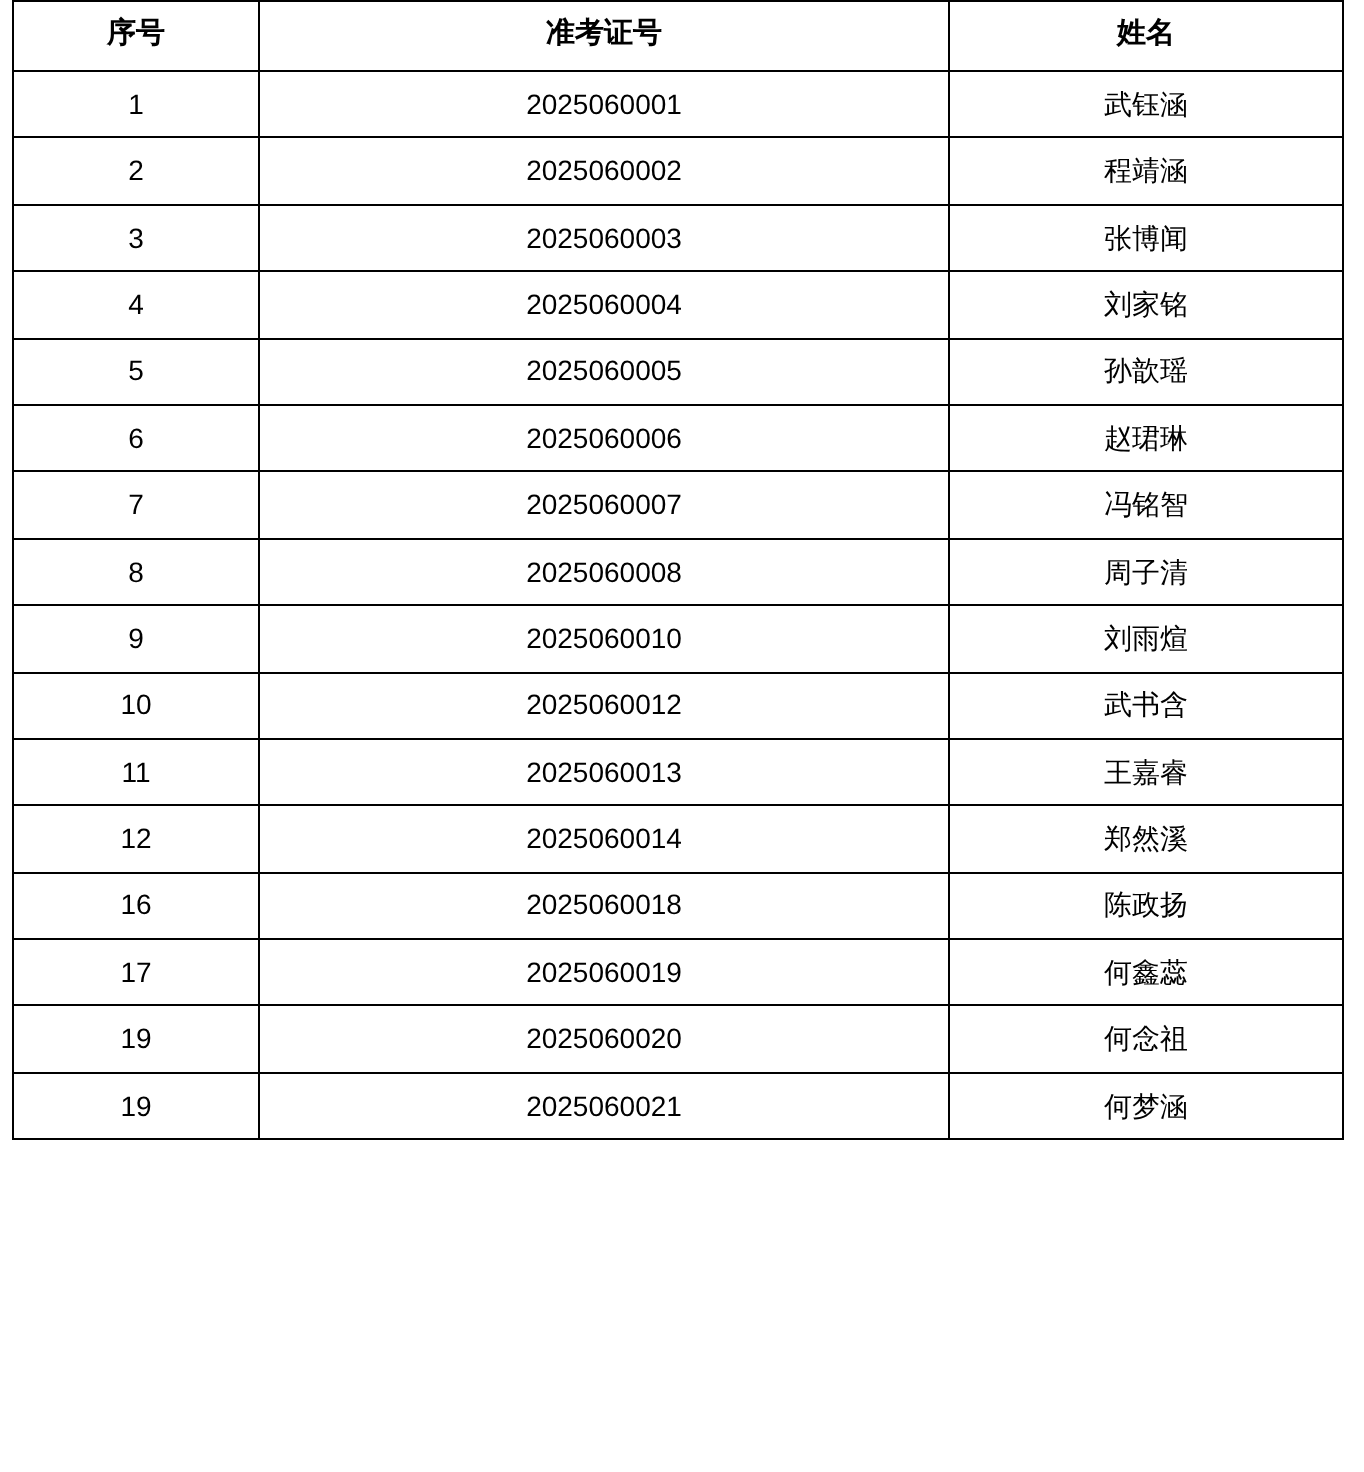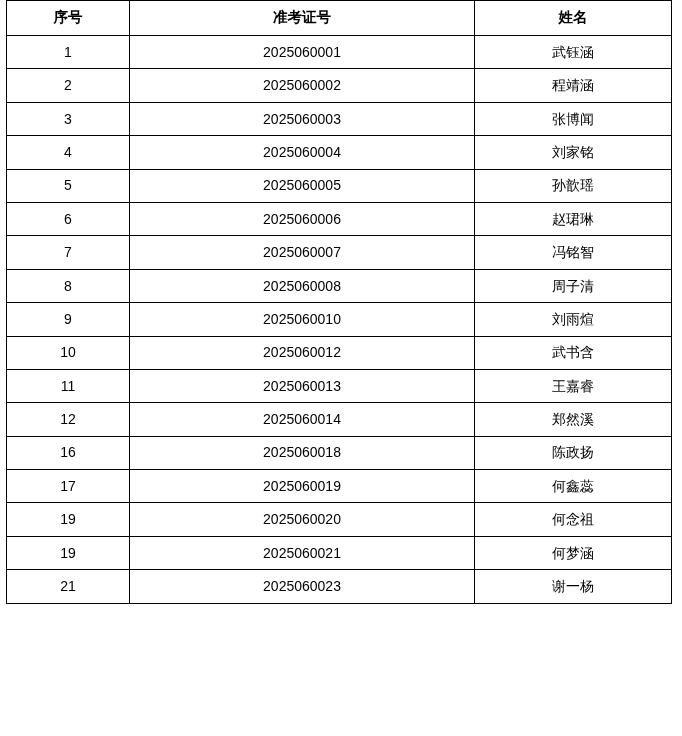--- a/index.html
+++ b/index.html
@@ -144,21 +144,16 @@
       <tr>
         <td class="seq">19</td>
         <td class="ticket">2025060020</td>
         <td class="name">何念祖</td>
       </tr>
       <tr>
         <td class="seq">19</td>
         <td class="ticket">2025060021</td>
         <td class="name">何梦涵</td>
       </tr>
-      <tr>
-        <td class="seq">21</td>
-        <td class="ticket">2025060023</td>
-        <td class="name">谢一杨</td>
-      </tr>
 
     </tbody>
   </table>
 </div>
 
 </body></html>

